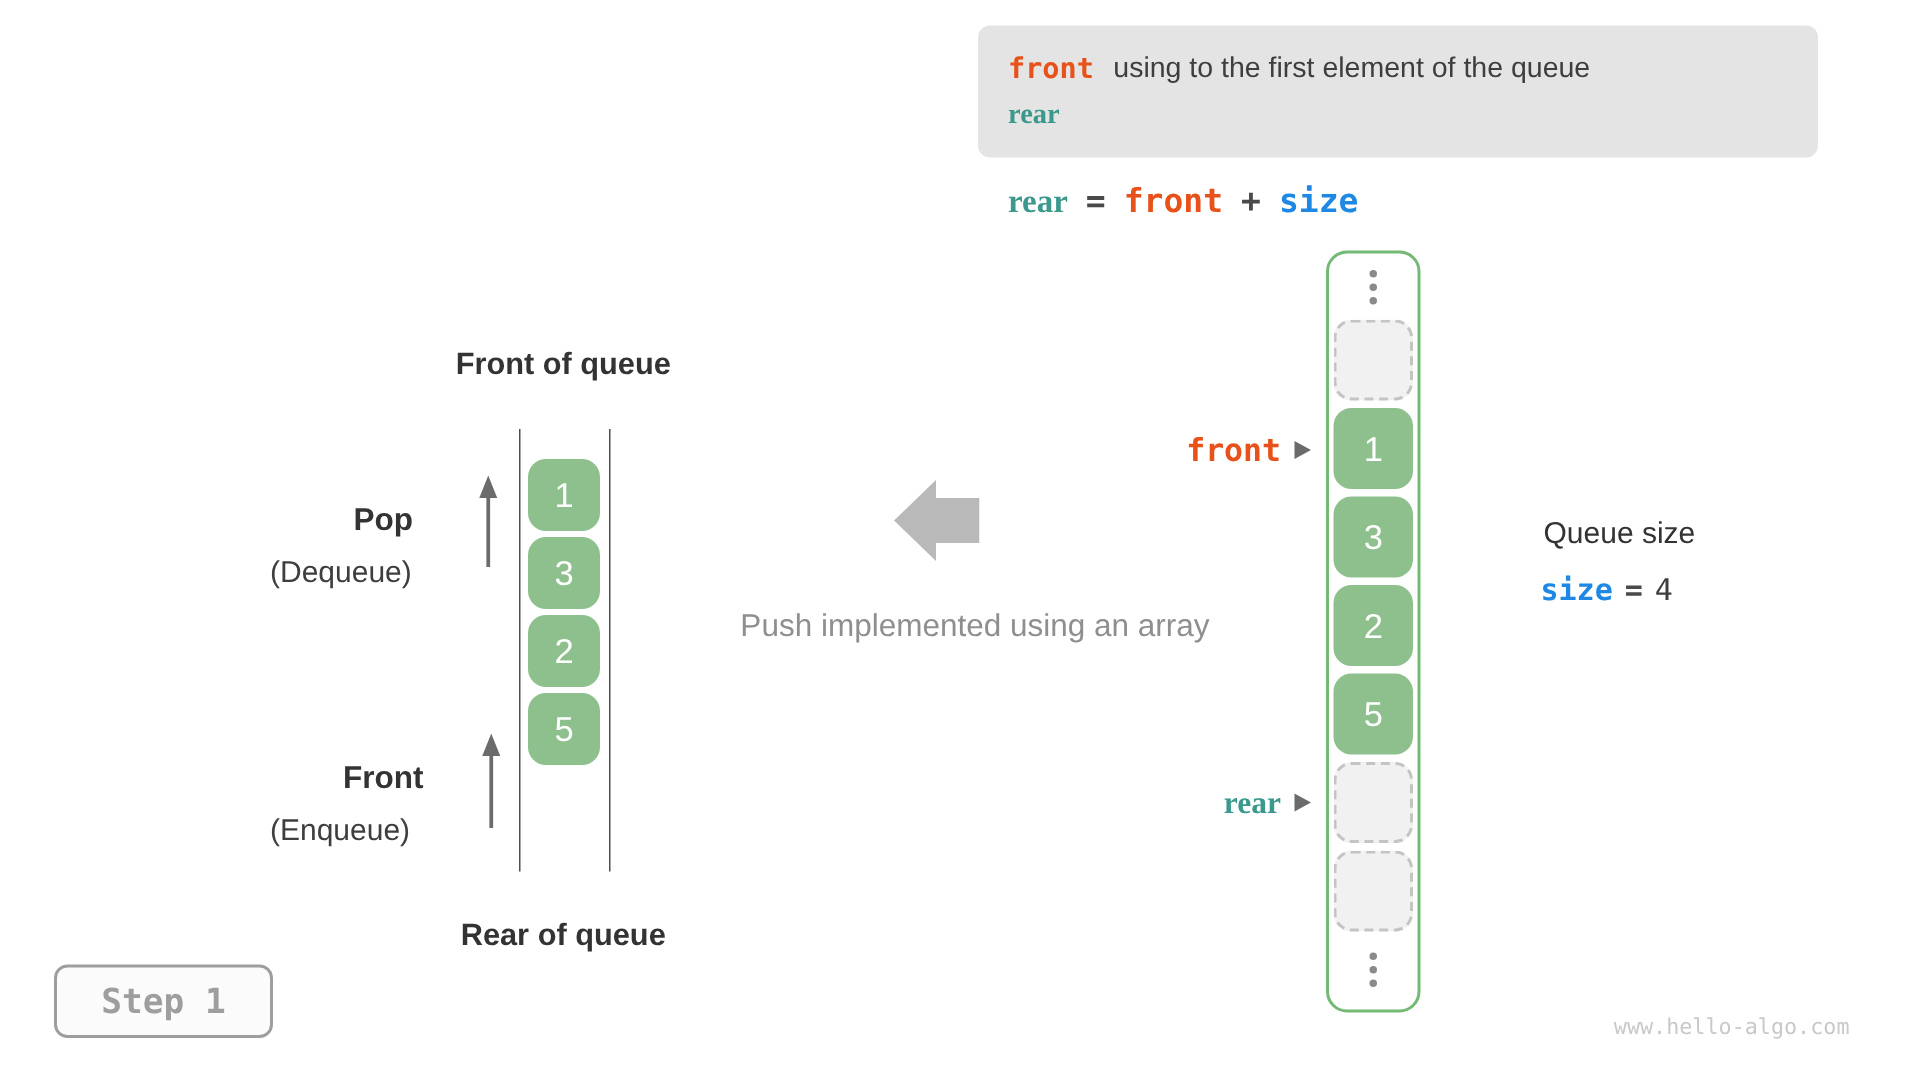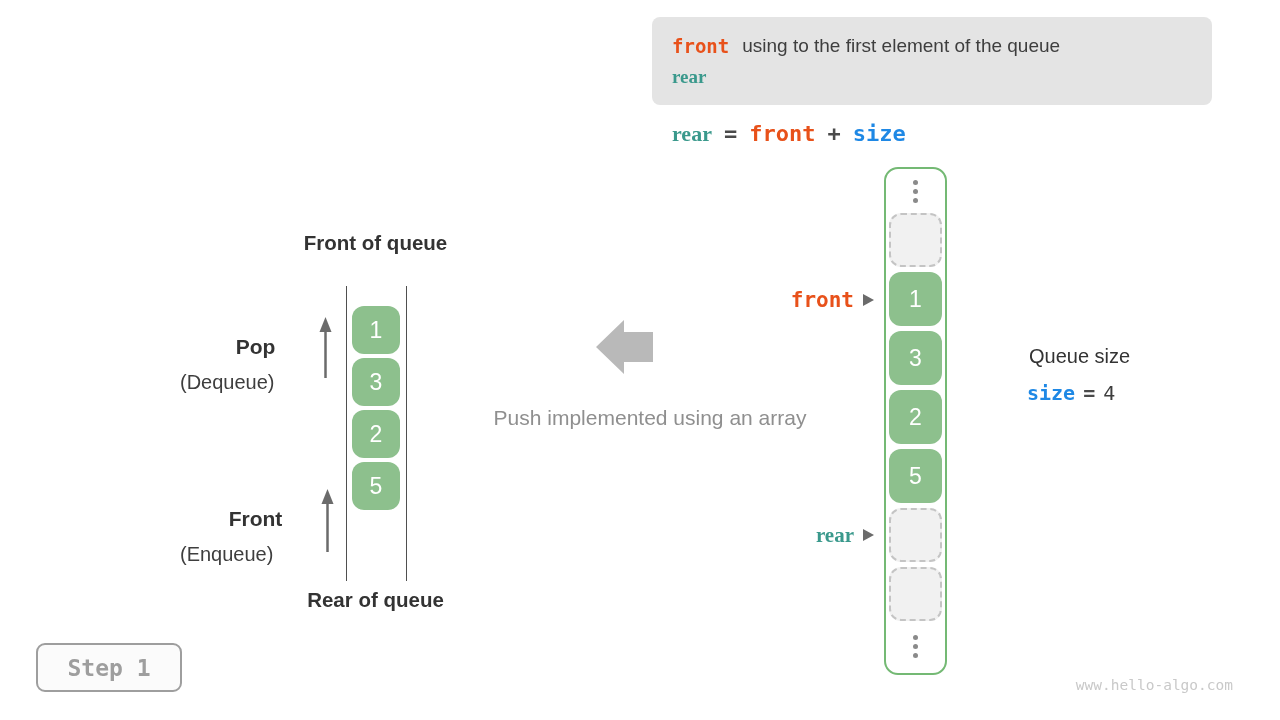--- a/index.html
+++ b/index.html
@@ -42,21 +42,21 @@
   .c-size{color:var(--size_blue);}
 
   
   .formula{left:672px;top:121px;font-size:22px;white-space:nowrap;}
   .formula .tok{margin-right:12px;}
   .formula .op{font-family:"DejaVu Sans Mono",monospace;font-weight:bold;color:#4a4a4a;margin-right:12px;}
 
   
   .queue-title{font-weight:bold;font-size:20.5px;color:#333;text-align:center;width:165px;}
   .front-title{left:293px;top:231px;}
-  .rear-title{left:293px;top:588px;}
+  .rear-title{left:293px;top:612px;}
   .channel{
     left:346px;top:286px;width:61px;height:295px;
     border-left:1.5px solid var(--line_dark);border-right:1.5px solid var(--line_dark);
   }
   .qbox{
     left:352px;width:48px;height:48px;border-radius:12px;background:var(--cell_green);
     color:#fff;font-size:23px;display:flex;align-items:center;justify-content:center;
   }
   .op-title{font-weight:bold;font-size:21px;color:#333;text-align:center;width:105px;left:203px;}
   .op-sub{font-size:20px;color:var(--text_dark);width:150px;left:180px;}

